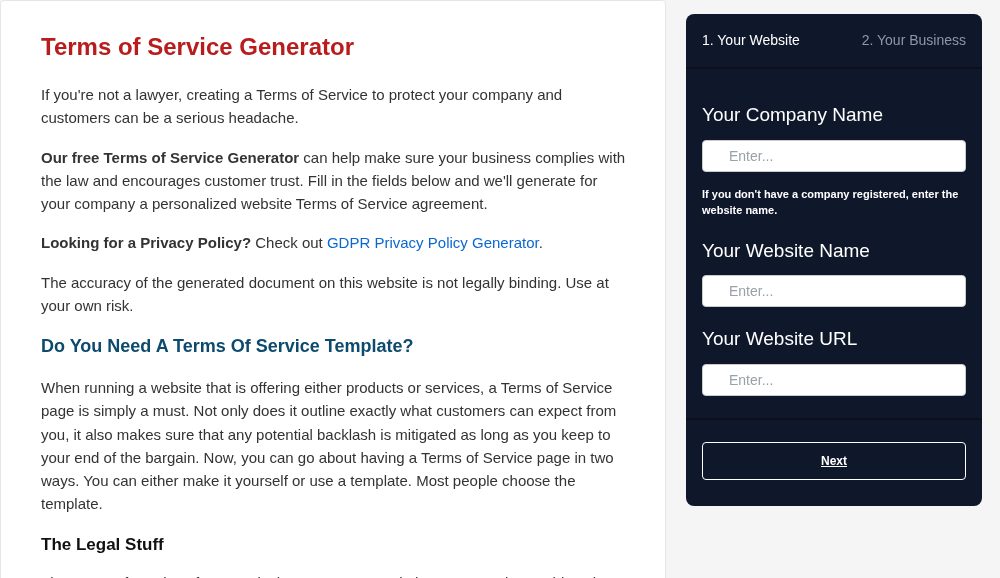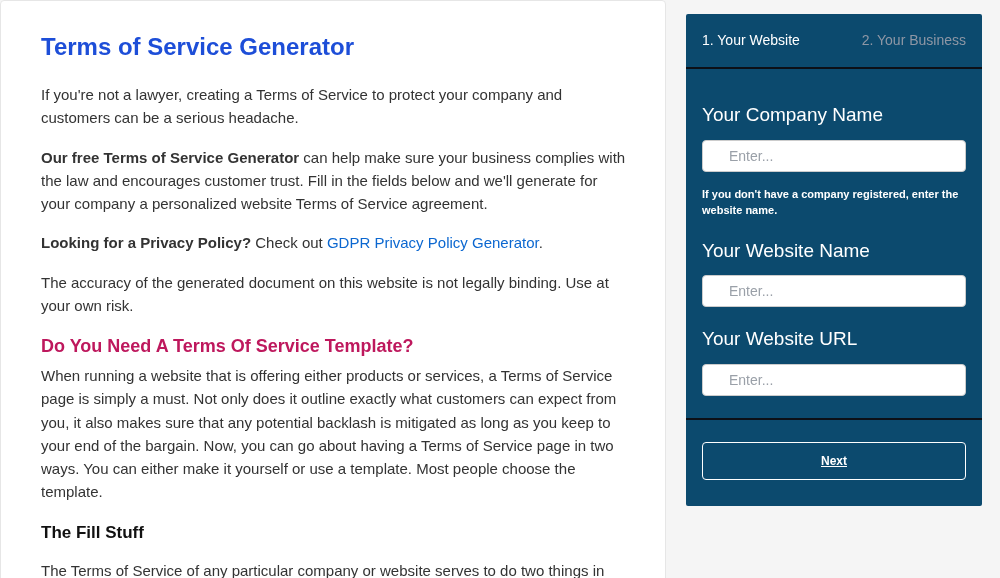--- a/index.html
+++ b/index.html
@@ -22,53 +22,53 @@
       border: 1px solid #e6e6e6;
       border-radius: 4px;
       padding: 28px 36px 20px 40px;
       flex: 1;
       margin-right: 0;
     }
     .content-card h1 {
       font-size: 24px;
       font-weight: 700;
       margin-bottom: 18px;
-      color: #1d4ed8;
+      color: #b91c1c;
     }
     .content-card p {
       margin-bottom: 16px;
       color: #333;
       font-size: 15px;
       line-height: 1.55;
     }
     .content-card h2 {
       font-size: 18px;
       font-weight: 700;
       margin-top: 10px;
-      margin-bottom: 4px;
-      color: #be185d;
+      margin-bottom: 16px;
+      color: #0c4a6e;
     }
     .content-card h3 {
       font-size: 17px;
       font-weight: 700;
       margin-top: 8px;
       margin-bottom: 14px;
       color: #111;
     }
     .bold { font-weight: 700; }
     .link { color: #0b67d0; text-decoration: none; }
 
     .sidebar {
       width: 296px;
       margin-top: 14px;
       margin-right: 18px;
     }
     .panel {
-      background: #0c4a6e;
-      border-radius: 2px;
+      background: #0f172a;
+      border-radius: 8px;
       overflow: hidden;
     }
     .tabs {
       display: flex;
       border-bottom: 2px solid #0d1017;
     }
     .tab {
       flex: 1;
       padding: 16px 10px 16px 16px;
       font-size: 14px;
@@ -132,21 +132,21 @@
     <p>If you're not a lawyer, creating a Terms of Service to protect your company and customers can be a serious headache.</p>
     <p>
       <span class="bold">Our free Terms of Service Generator</span><span> can help make sure your business complies with the law and encourages customer trust. Fill in the fields below and we'll generate for your company a personalized website Terms of Service agreement.</span>
     </p>
     <p>
       <span class="bold">Looking for a Privacy Policy?</span><span> Check out </span><a href="#" class="link">GDPR Privacy Policy Generator</a><span>.</span>
     </p>
     <p>The accuracy of the generated document on this website is not legally binding. Use at your own risk.</p>
     <h2>Do You Need A Terms Of Service Template?</h2>
     <p>When running a website that is offering either products or services, a Terms of Service page is simply a must. Not only does it outline exactly what customers can expect from you, it also makes sure that any potential backlash is mitigated as long as you keep to your end of the bargain. Now, you can go about having a Terms of Service page in two ways. You can either make it yourself or use a template. Most people choose the template.</p>
-    <h3>The Fill Stuff</h3>
+    <h3>The Legal Stuff</h3>
     <p>The Terms of Service of any particular company or website serves to do two things in general. One is to provide customers with context as to the types of liabilities, goods, amenities and so on that they can reasonably expect from you. The other is to make sure that any lawsuit would have fewer legal bases as long as you stick to your own terms.</p>
   </div>
 
   <div class="sidebar">
     <div class="panel">
       <div class="tabs">
         <div class="tab">1. Your Website</div>
         <div class="tab inactive">2. Your Business</div>
       </div>
 

